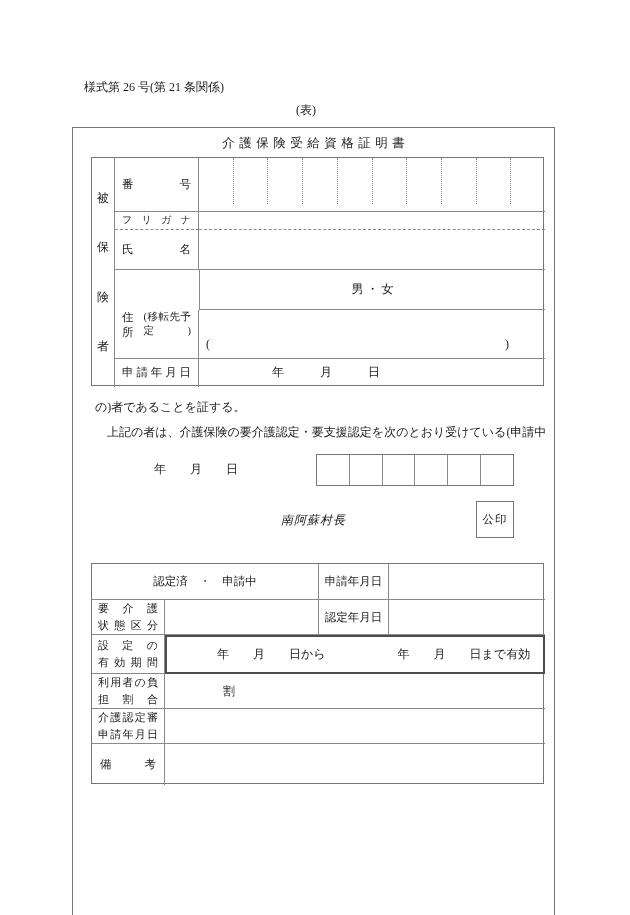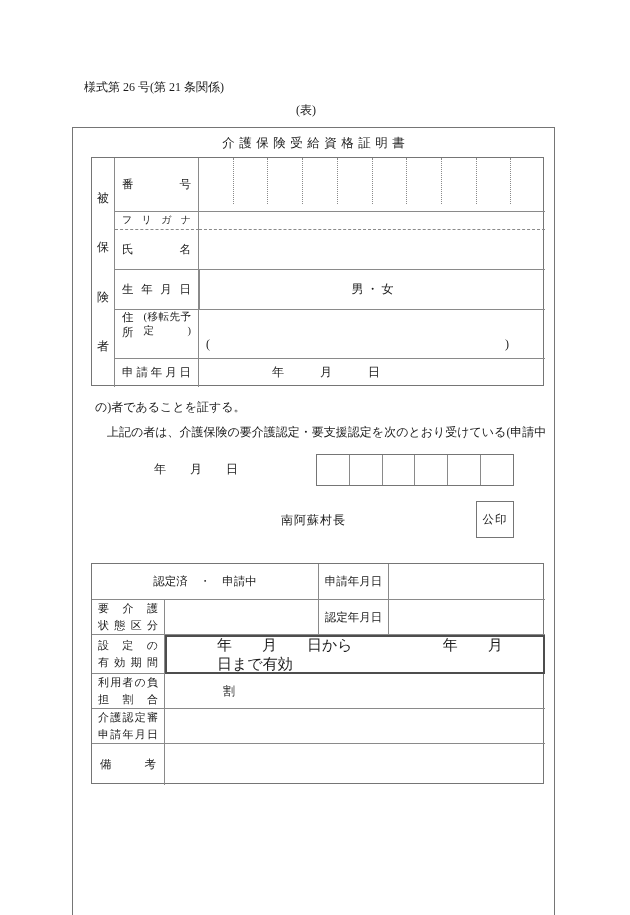--- a/index.html
+++ b/index.html
@@ -55,41 +55,41 @@
   .parens{display:flex;justify-content:space-between;align-items:flex-end;
           padding:0 36px 6px 7px;font-size:12px;}
   .tdate{padding-left:73px;line-height:26px;font-size:12px;}
 
   
   .statement{left:22px;top:267px;font-size:12px;line-height:25px;white-space:nowrap;}
   .issue-date{left:81px;top:333px;font-size:12px;}
   .stampgrid{left:243px;top:326px;width:198px;height:32px;border:1px solid var(--ln2);display:flex;}
   .stamp-cell{flex:1;border-left:1px solid var(--ln);}
   .stamp-cell:first-child{border-left:none;}
-  .mayor{left:0;right:0;top:384px;text-align:center;font-size:12px;letter-spacing:1px;}
+  .mayor{left:0;right:0;top:384px;text-align:center;font-size:12px;letter-spacing:1px;font-style:italic;}
   .sealbox{left:403px;top:373px;width:38px;height:37px;border:1px solid var(--ln2);
            display:flex;align-items:center;justify-content:center;font-size:11.5px;letter-spacing:1px;}
 
   
   .t-lower{
     left:18px;top:435px;width:453px;height:221px;
     display:grid;grid-template-columns:73px 154px 70px 156px;
     grid-template-rows:36px 35px 39px 35px 35px 41px;
     border:1px solid var(--ln2);font-size:11.5px;
   }
   .t-lower > div{min-width:0;min-height:0;}
   .br{border-right:1px solid var(--ln);}
   .bb{border-bottom:1px solid var(--ln);}
   .ctr{text-align:center;}
   .lc12{grid-column:1/3;}
   .lc25{grid-column:2/5;}
   .lh35{line-height:34px;}
   .two{display:flex;flex-direction:column;justify-content:center;gap:2px;padding:0 6px;font-size:11px;}
   .two .jline{text-align:justify;text-align-last:justify;}
-  .validval{border:2px solid var(--bold);display:flex;align-items:center;padding-left:50px;font-size:15px;}
+  .validval{border:2px solid var(--bold);display:flex;align-items:center;padding-left:50px;font-size:12px;}
   .burdenval{display:flex;align-items:center;padding-left:58px;font-size:12px;}
   .remlab{padding:0 8px;line-height:40px;text-align:justify;text-align-last:justify;}
 </style>
 </head>
 <body>
 
 <div class="page">
 
   <div class="abs form-no">様式第 26 号(第 21 条関係)</div>
   <div class="abs side-label">(表)</div>
@@ -119,21 +119,20 @@
         <div class="digit"></div>
         <div class="digit"></div>
       </div>
 
       <div class="lab r2 db furi">フリガナ</div>
       <div class="val r2 db"></div>
 
       <div class="lab r3 lh39">氏名</div>
       <div class="val r3"></div>
 
-      <div class="lab r4 lh39">生年月日</div>
       <div class="val r4 split">
         <div class="gender">男 ・ 女</div>
       </div>
 
       <div class="lab r5 addr">
         <div class="jline">住所</div>
         <div class="jline l2">(移転先予定)</div>
       </div>
       <div class="val r5 parens">
         <span>(</span>

